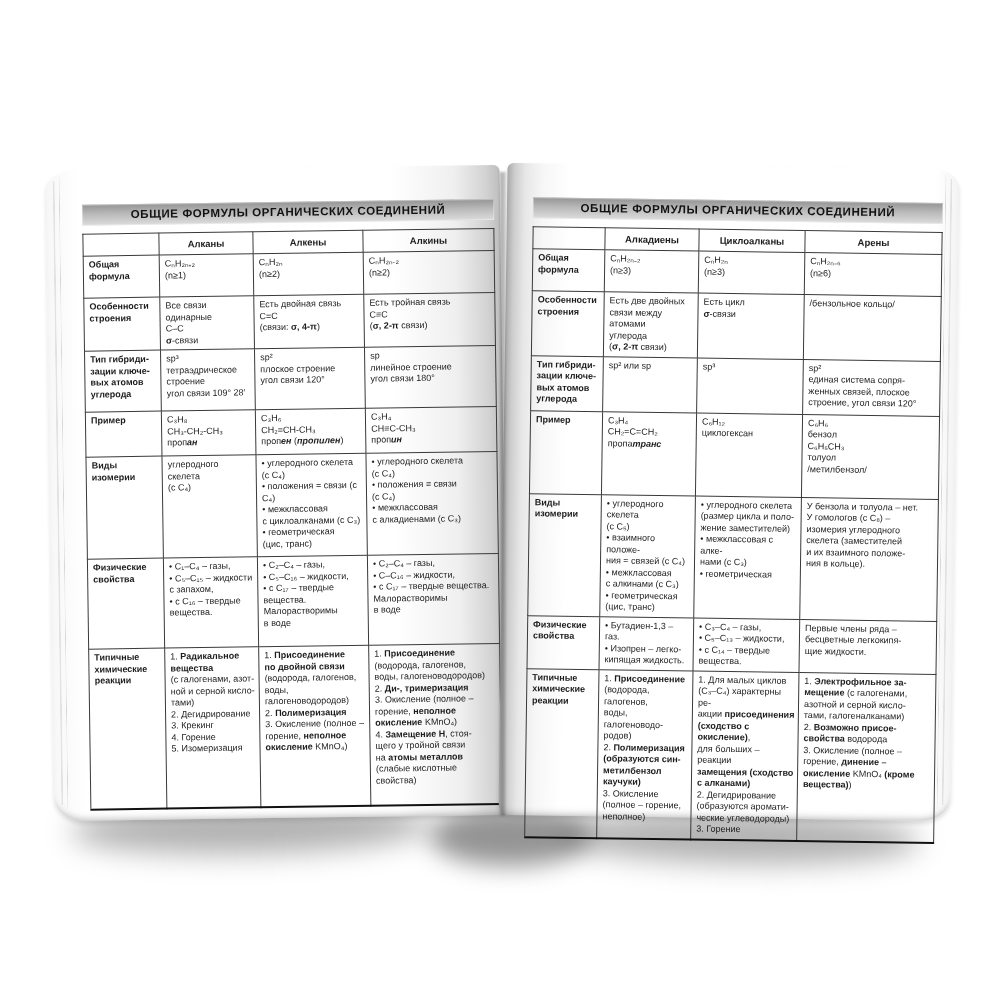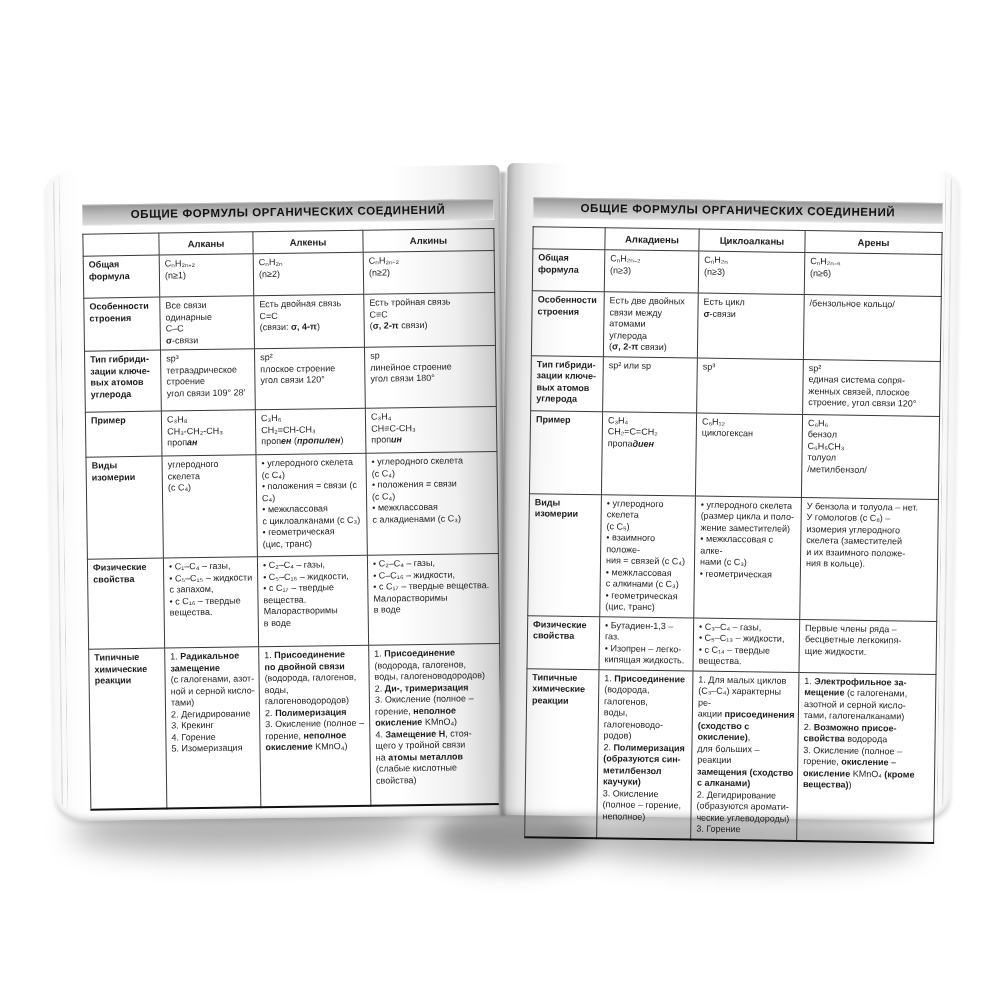--- a/index.html
+++ b/index.html
@@ -118,21 +118,21 @@
               <td>• углеродного скелета<br>(с C₄)<br>• положения ≡ связи<br>(с C₄)<br>• межклассовая<br>с алкадиенами (с C₃)</td>
             </tr>
             <tr>
               <th>Физические<br>свойства</th>
               <td>• C₁–C₄ – газы,<br>• C₅–C₁₅ – жидкости<br>с запахом,<br>• с C₁₆ – твердые<br>вещества.</td>
               <td>• C₂–C₄ – газы,<br>• C₅–C₁₆ – жидкости,<br>• с C₁₇ – твердые вещества.<br>Малорастворимы<br>в воде</td>
               <td>• C₂–C₄ – газы,<br>• C–C₁₆ – жидкости,<br>• с C₁₇ – твердые вещества.<br>Малорастворимы<br>в воде</td>
             </tr>
             <tr>
               <th>Типичные<br>химические<br>реакции</th>
-              <td>1. <b>Радикальное</b><br><b>замещение</b><br>(с галогенами, азот-<br>ной и серной кисло-<br>тами)<br>2. Дегидрирование<br>3. Крекинг<br>4. Горение<br>5. Изомеризация</td>
+              <td>1. <b>Радикальное</b><br><b>вещества</b><br>(с галогенами, азот-<br>ной и серной кисло-<br>тами)<br>2. Дегидрирование<br>3. Крекинг<br>4. Горение<br>5. Изомеризация</td>
               <td>1. <b>Присоединение</b><br><b>по двойной связи</b><br>(водорода, галогенов,<br>воды, галогеноводородов)<br>2. <b>Полимеризация</b><br>3. Окисление (полное –<br>горение, <b>неполное</b><br><b>окисление</b> KMnO₄)</td>
               <td>1. <b>Присоединение</b><br>(водорода, галогенов,<br>воды, галогеноводородов)<br>2. <b>Ди-, тримеризация</b><br>3. Окисление (полное –<br>горение, <b>неполное</b><br><b>окисление</b> KMnO₄)<br>4. <b>Замещение H</b>, стоя-<br>щего у тройной связи<br>на <b>атомы металлов</b><br>(слабые кислотные<br>свойства)</td>
             </tr>
           </tbody>
       </table>
     </div>
   </div>
 
   <div class="page page-right">
     <div class="edge-line er1"></div>
@@ -168,41 +168,41 @@
               <td>/бензольное кольцо/</td>
             </tr>
             <tr>
               <th>Тип гибриди-<br>зации ключе-<br>вых атомов<br>углерода</th>
               <td>sp² или sp</td>
               <td>sp³</td>
               <td>sp²<br>единая система сопря-<br>женных связей, плоское<br>строение, угол связи 120°</td>
             </tr>
             <tr>
               <th>Пример</th>
-              <td>C₃H₄<br>CH₂=C=CH₂<br>пропа<b><i>диен</i></b></td>
+              <td>C₃H₄<br>CH₂=C=CH₂<br>пропа<b><i>транс</i></b></td>
               <td>C₆H₁₂<br>циклогексан</td>
               <td>C₆H₆<br>бензол<br>C₆H₅CH₃<br>толуол<br>/метилбензол/</td>
             </tr>
             <tr>
               <th>Виды<br>изомерии</th>
               <td>• углеродного скелета<br>(с C₅)<br>• взаимного положе-<br>ния = связей (с C₄)<br>• межклассовая<br>с алкинами (с C₃)<br>• геометрическая<br>(цис, транс)</td>
               <td>• углеродного скелета<br>(размер цикла и поло-<br>жение заместителей)<br>• межклассовая с алке-<br>нами (с C₃)<br>• геометрическая</td>
               <td>У бензола и толуола – нет.<br>У гомологов (с C₈) –<br>изомерия углеродного<br>скелета (заместителей<br>и их взаимного  положе-<br>ния в кольце).</td>
             </tr>
             <tr>
               <th>Физические<br>свойства</th>
               <td>• Бутадиен-1,3 – газ.<br>• Изопрен – легко-<br>кипящая жидкость.</td>
               <td>• C₃–C₄ – газы,<br>• C₅–C₁₃ – жидкости,<br>• с C₁₄ – твердые вещества.</td>
               <td>Первые члены ряда –<br>бесцветные легкокипя-<br>щие жидкости.</td>
             </tr>
             <tr>
               <th>Типичные<br>химические<br>реакции</th>
               <td>1. <b>Присоединение</b><br>(водорода, галогенов,<br>воды, галогеноводо-<br>родов)<br>2. <b>Полимеризация</b><br><b>(образуются син-</b><br><b>метилбензол каучуки)</b><br>3. Окисление<br>(полное – горение,<br>неполное)</td>
               <td>1. Для малых циклов<br>(C₃–C₄) характерны ре-<br>акции <b>присоединения</b><br><b>(сходство с окисление)</b>,<br>для больших – реакции<br><b>замещения (сходство</b><br><b>с алканами)</b><br>2. Дегидрирование<br>(образуются аромати-<br>ческие углеводороды)<br>3. Горение</td>
-              <td>1. <b>Электрофильное за-</b><br><b>мещение</b> (с галогенами,<br>азотной и серной кисло-<br>тами, галогеналканами)<br>2. <b>Возможно присое-</b><br><b>свойства</b> водорода<br>3. Окисление (полное –<br>горение, <b>окисление –</b><br><b>окисление</b> KMnO₄ <b>(кроме</b><br><b>вещества)</b>)</td>
+              <td>1. <b>Электрофильное за-</b><br><b>мещение</b> (с галогенами,<br>азотной и серной кисло-<br>тами, галогеналканами)<br>2. <b>Возможно присое-</b><br><b>свойства</b> водорода<br>3. Окисление (полное –<br>горение, <b>динение –</b><br><b>окисление</b> KMnO₄ <b>(кроме</b><br><b>вещества)</b>)</td>
             </tr>
           </tbody>
       </table>
     </div>
   </div>
 
   <div class="spine"></div>
 </div>
 
 </body></html>

